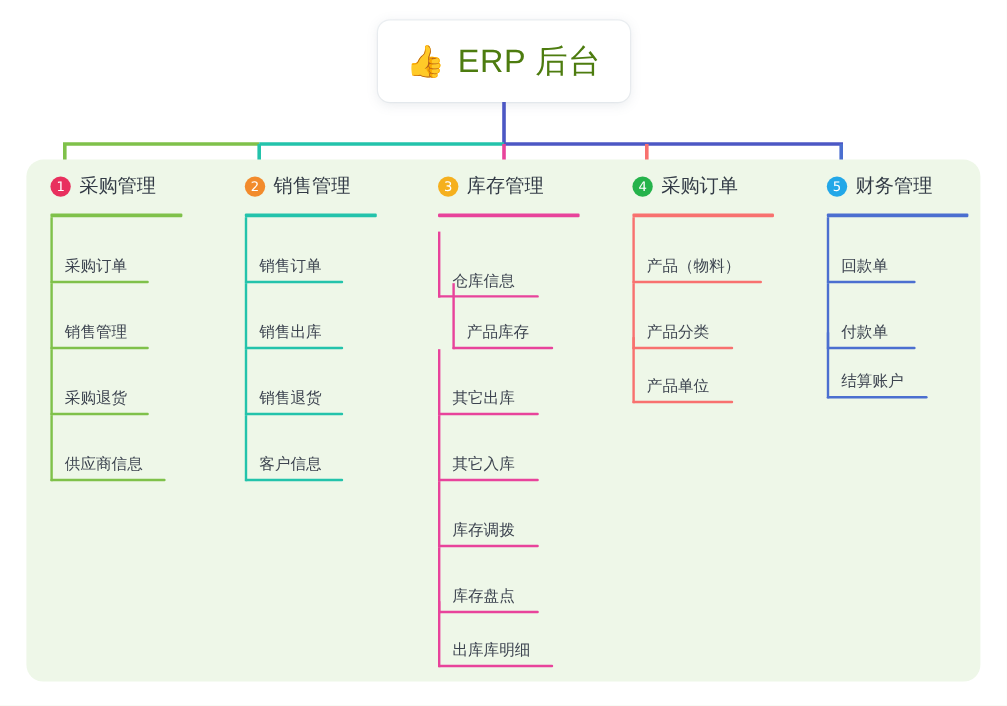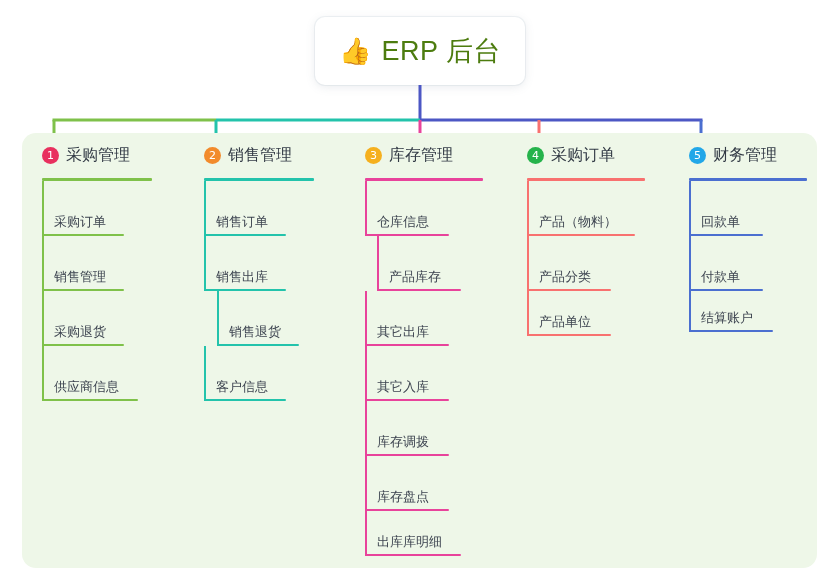--- a/index.html
+++ b/index.html
@@ -125,38 +125,38 @@
         <div class="item" style="left: 0px; top: 48px; width: 102px; height: 55px;">
           <div class="item-stem" style="height: 55px; background: rgb(35, 195, 171);"></div>
           <span class="item-label">销售订单</span>
           <div class="item-rule" style="width: 82px; background: rgb(35, 195, 171);"></div>
         </div>
         <div class="item" style="left: 0px; top: 103px; width: 102px; height: 55px;">
           <div class="item-stem" style="height: 55px; background: rgb(35, 195, 171);"></div>
           <span class="item-label">销售出库</span>
           <div class="item-rule" style="width: 82px; background: rgb(35, 195, 171);"></div>
         </div>
-        <div class="item" style="left: 13px; top: 158px; width: 102px; height: 55px;">
+        <div class="item" style="left: 0px; top: 158px; width: 102px; height: 55px;">
           <div class="item-stem" style="height: 55px; background: rgb(35, 195, 171);"></div>
           <span class="item-label">销售退货</span>
           <div class="item-rule" style="width: 82px; background: rgb(35, 195, 171);"></div>
         </div>
         <div class="item" style="left: 0px; top: 213px; width: 102px; height: 55px; padding-left: 16px;">
           <div class="item-stem" style="height: 55px; background: rgb(35, 195, 171);"></div>
           <span class="item-label">客户信息</span>
           <div class="item-rule" style="width: 82px; background: rgb(35, 195, 171);"></div>
         </div>
       </div>
       <div class="col" style="left: 343px;">
         <div class="col-head">
           <span class="badge" style="background: rgb(245, 176, 30);">3</span>
           <span class="col-title">库存管理</span>
         </div>
         <div class="head-rule" style="top: 45px; left: 0px; width: 118px; background: rgb(232, 67, 155);"></div>
-        <div class="item" style="left: 0px; top: 48px; width: 104px; height: 55px;">
+        <div class="item" style="left: 0px; top: 48px; width: 104px; height: 67px;">
           <div class="item-stem" style="height: 55px; background: rgb(232, 67, 155);"></div>
           <span class="item-label">仓库信息</span>
           <div class="item-rule" style="width: 84px; background: rgb(232, 67, 155);"></div>
         </div>
         <div class="item" style="left: 12px; top: 103px; width: 104px; height: 55px;">
           <div class="item-stem" style="height: 55px; background: rgb(232, 67, 155);"></div>
           <span class="item-label">产品库存</span>
           <div class="item-rule" style="width: 84px; background: rgb(232, 67, 155);"></div>
         </div>
         <div class="item" style="left: 0px; top: 158px; width: 104px; height: 55px;">

